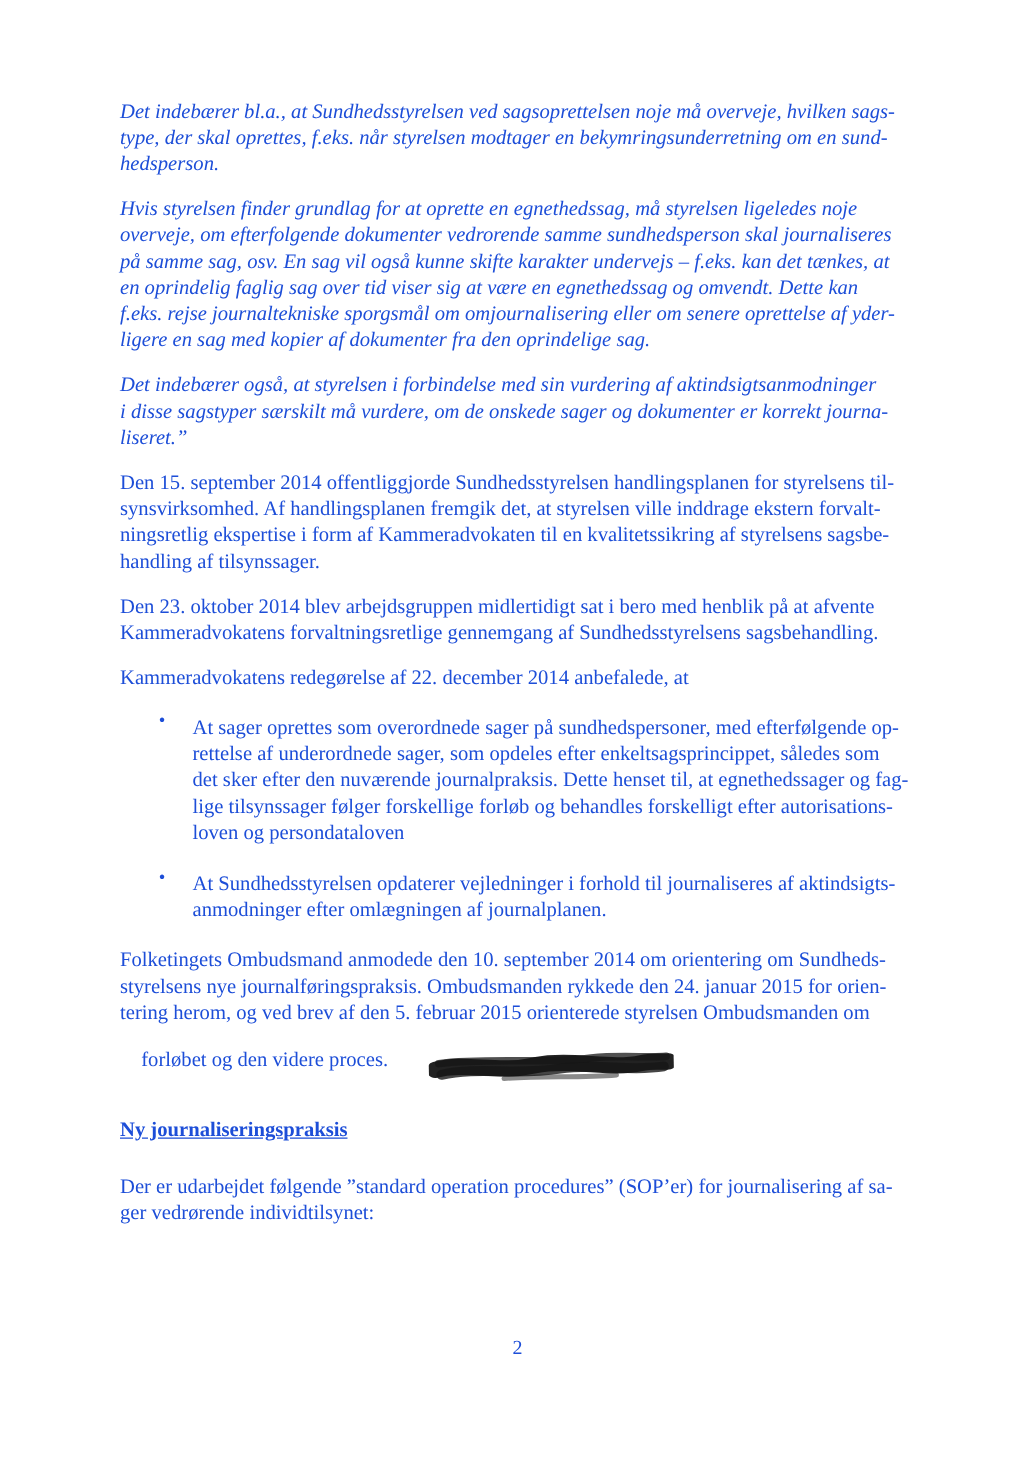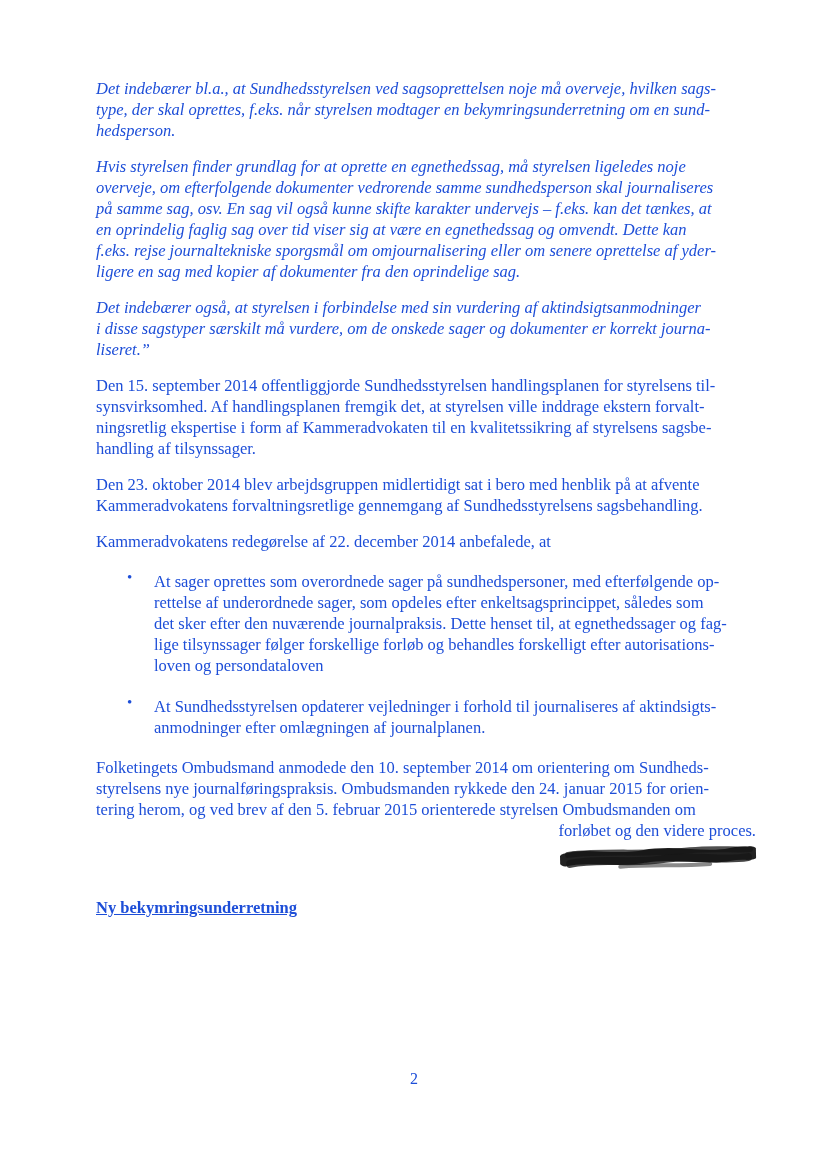--- a/index.html
+++ b/index.html
@@ -48,24 +48,23 @@
   .bullet-marker {
     width: 23px;
     flex: 0 0 23px;
     font-size: 15px;
   }
   .bullet-item .para {
     margin: 4px;
   }
   .redaction-row {
     display: flex;
-    align-items: flex-end;
-    margin: 0;
+    align-items: flex-start;
+    margin: 17px;
     white-space: pre;
-    flex-direction: column;
   }
   .redaction {
     display: inline-block;
     margin-left: 33px;
     transform: rotate(-1.2deg) translateY(2px);
   }
   .section-heading {
     font-size: 16.5px;
     font-weight: bold;
     text-decoration: underline;
@@ -144,20 +143,22 @@
     <div class="redaction-row">
       <span>forløbet og den videre proces.</span>
       <svg class="redaction" width="196" height="28" viewBox="0 0 196 28" aria-hidden="true">
         <path d="M5,15 C30,9 55,19 85,13 C115,8 145,18 170,13 C180,11 188,13 192,12" fill="none" stroke="#161616" stroke-width="13" stroke-linecap="round" opacity="0.95"></path>
         <path d="M10,19 C40,13 70,21 105,16 C135,12 160,20 188,16" fill="none" stroke="#161616" stroke-width="8" stroke-linecap="round" opacity="0.8"></path>
         <path d="M8,10 C45,6 90,12 130,8 C155,6 175,9 190,8" fill="none" stroke="#161616" stroke-width="6" stroke-linecap="round" opacity="0.75"></path>
         <path d="M60,23 C90,21 120,24 150,22" fill="none" stroke="#161616" stroke-width="4" stroke-linecap="round" opacity="0.5"></path>
       </svg>
     </div>
 
-    <h2 class="section-heading">Ny bekymringsunderretning</h2>
+    <h2 class="section-heading">Ny journaliseringspraksis</h2>
 
 
+    <p class="para sop">Der er udarbejdet følgende ”standard operation procedures” (SOP’er) for journalisering af sa-
+ger vedrørende individtilsynet:</p>
 
   </div>
 
   <div class="page-number">2</div>
 </div>
 
 </body></html>

